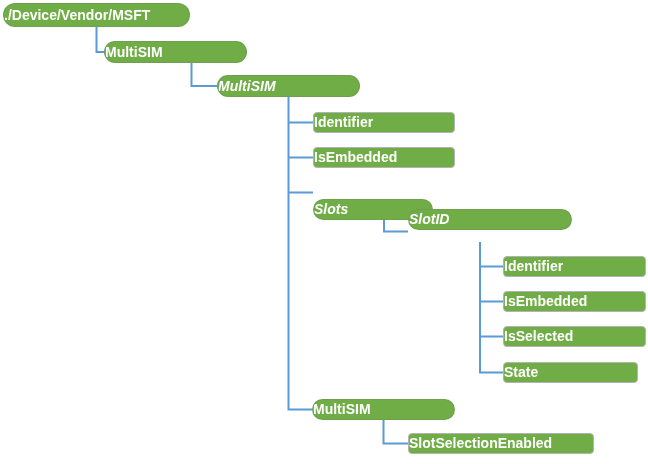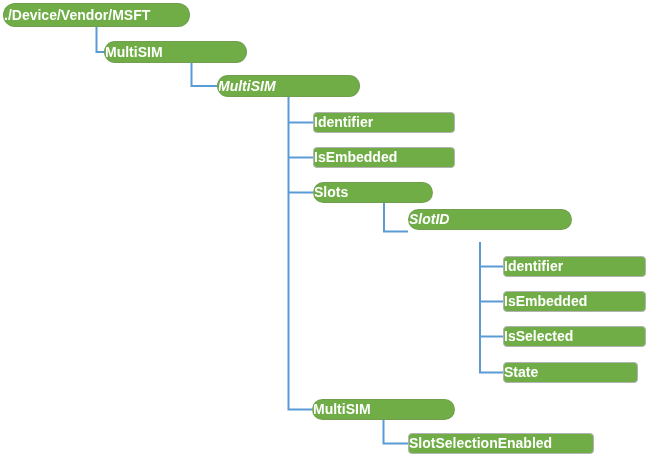--- a/index.html
+++ b/index.html
@@ -42,21 +42,21 @@
     border: 1px solid #b3b3b3;
   }
   .italic { font-style: italic; }
 
   
   #node-root            { left: 3px;   top: 3px;   width: 187px; height: 24px; line-height: 22px; }
   #node-multisim        { left: 104px; top: 41px;  width: 143px; height: 22px; line-height: 20px; }
   #node-modemid         { left: 217px; top: 75px;  width: 143px; height: 22px; line-height: 20px; }
   #node-identifier-1    { left: 313px; top: 112px; width: 142px; height: 21px; line-height: 19px; }
   #node-isembedded-1    { left: 313px; top: 147px; width: 142px; height: 21px; line-height: 19px; }
-  #node-slots           { left: 313px; top: 182px; width: 120px; height: 21px; line-height: 19px; }
+  #node-slots           { left: 313px; top: 199px; width: 120px; height: 21px; line-height: 19px; font-style: italic; }
   #node-slotid          { left: 408px; top: 209px; width: 164px; height: 21px; line-height: 19px; }
   #node-identifier-2    { left: 503px; top: 256px; width: 143px; height: 21px; line-height: 19px; }
   #node-isembedded-2    { left: 503px; top: 291px; width: 143px; height: 21px; line-height: 19px; }
   #node-isselected      { left: 503px; top: 326px; width: 143px; height: 21px; line-height: 19px; }
   #node-state           { left: 503px; top: 362px; width: 135px; height: 21px; line-height: 19px; }
   #node-policies        { left: 312px; top: 399px; width: 143px; height: 21px; line-height: 19px; }
   #node-slotselection   { left: 408px; top: 433px; width: 186px; height: 21px; line-height: 19px; }
 </style>
 </head>
 <body>

